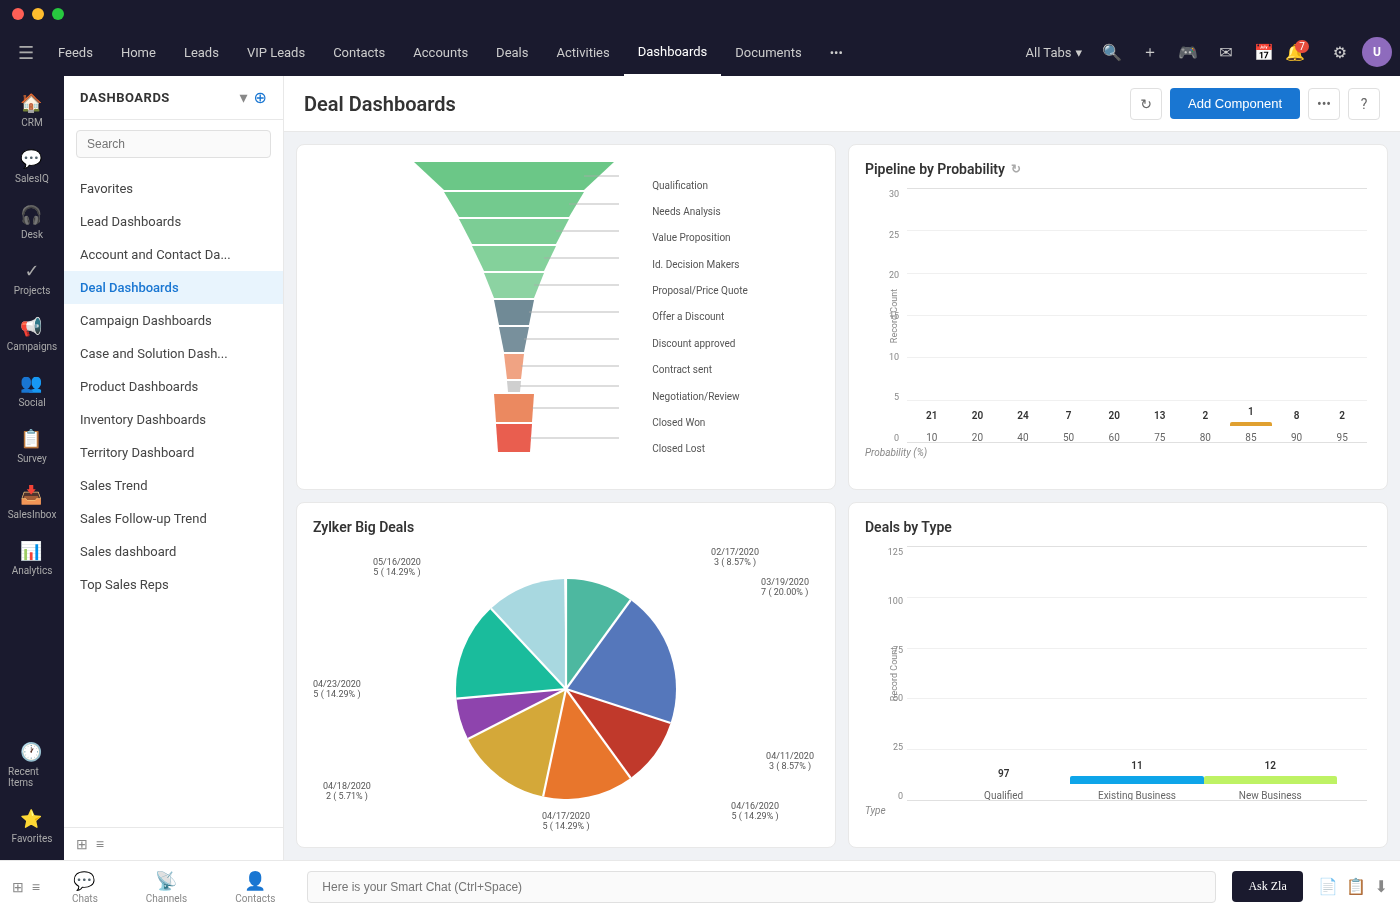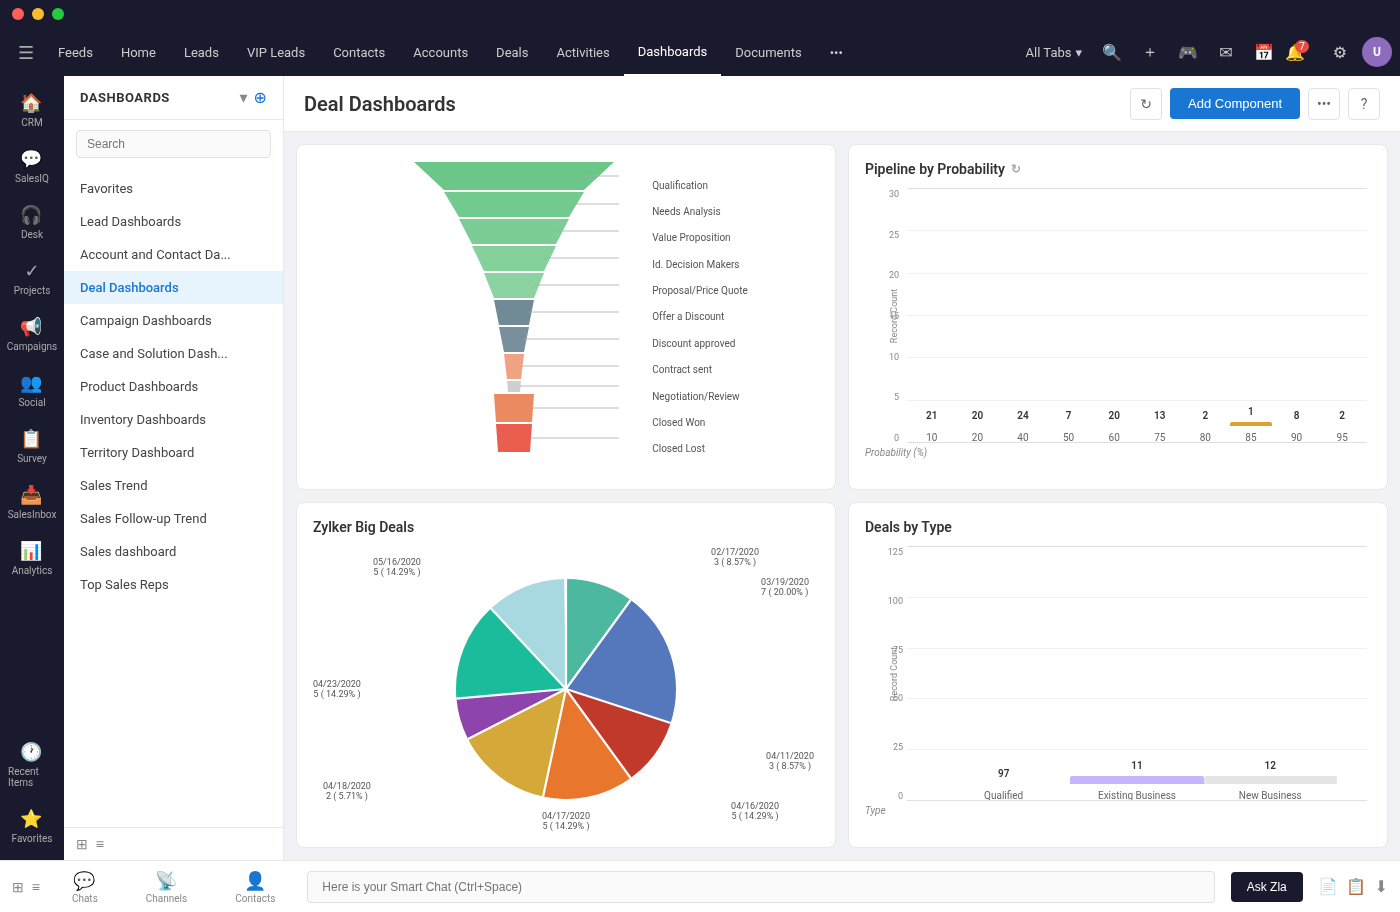--- a/index.html
+++ b/index.html
@@ -372,20 +372,21 @@
       background: #fafafa;
     }
     .ask-zla-btn {
       background: #1a1a2e;
       color: #fff;
       border: none;
       border-radius: 4px;
       padding: 8px 16px;
       font-size: 12px;
       cursor: pointer;
+      font-family: Liberation Serif, serif;
     }
     .bottom-right-icons {
       display: flex;
       gap: 8px;
       color: #888;
       font-size: 16px;
     }
     .bottom-left-icons {
       display: flex;
       gap: 8px;
@@ -750,28 +751,28 @@
                 <div style="display:flex;align-items:flex-end;height:100%;padding:0 30px;">
 
                   <div class="bar-group" style="flex:2;">
                     <div class="bar" style="background:#5bc17a;height:77.6%;width:100%;position:relative;border-radius:2px 2px 0 0;">
                       <span class="bar-value">97</span>
                     </div>
                     <div class="bar-label">Qualified</div>
                   </div>
 
                   <div class="bar-group" style="flex:2;">
-                    <div class="bar" style="background:#c4b5fd;height:8.8%;width:100%;position:relative;border-radius:2px 2px 0 0;min-height:8px;">
+                    <div class="bar" style="background:#0ea5e9;height:8.8%;width:100%;position:relative;border-radius:2px 2px 0 0;min-height:8px;">
                       <span class="bar-value">11</span>
                     </div>
                     <div class="bar-label">Existing Business</div>
                   </div>
 
                   <div class="bar-group" style="flex:2;">
-                    <div class="bar" style="background:#e5e5e5;height:9.6%;width:100%;position:relative;border-radius:2px 2px 0 0;min-height:8px;text-decoration:underline;">
+                    <div class="bar" style="background:#bef264;height:9.6%;width:100%;position:relative;border-radius:2px 2px 0 0;min-height:8px;text-decoration:underline;">
                       <span class="bar-value">12</span>
                     </div>
                     <div class="bar-label">New Business</div>
                   </div>
                 </div>
               </div>
             </div>
             <div class="x-axis-title" style="margin-top:4px;">Type</div>
           </div>
         </div>

